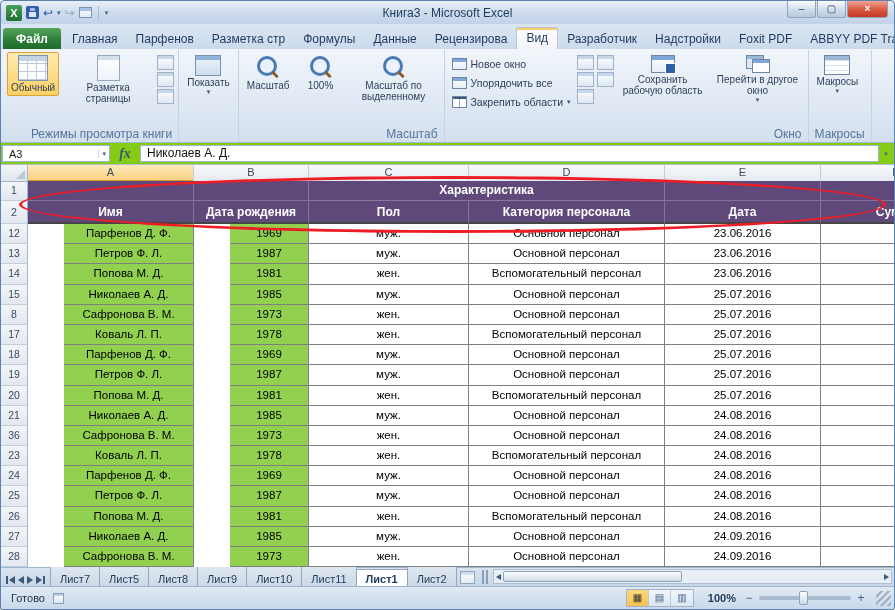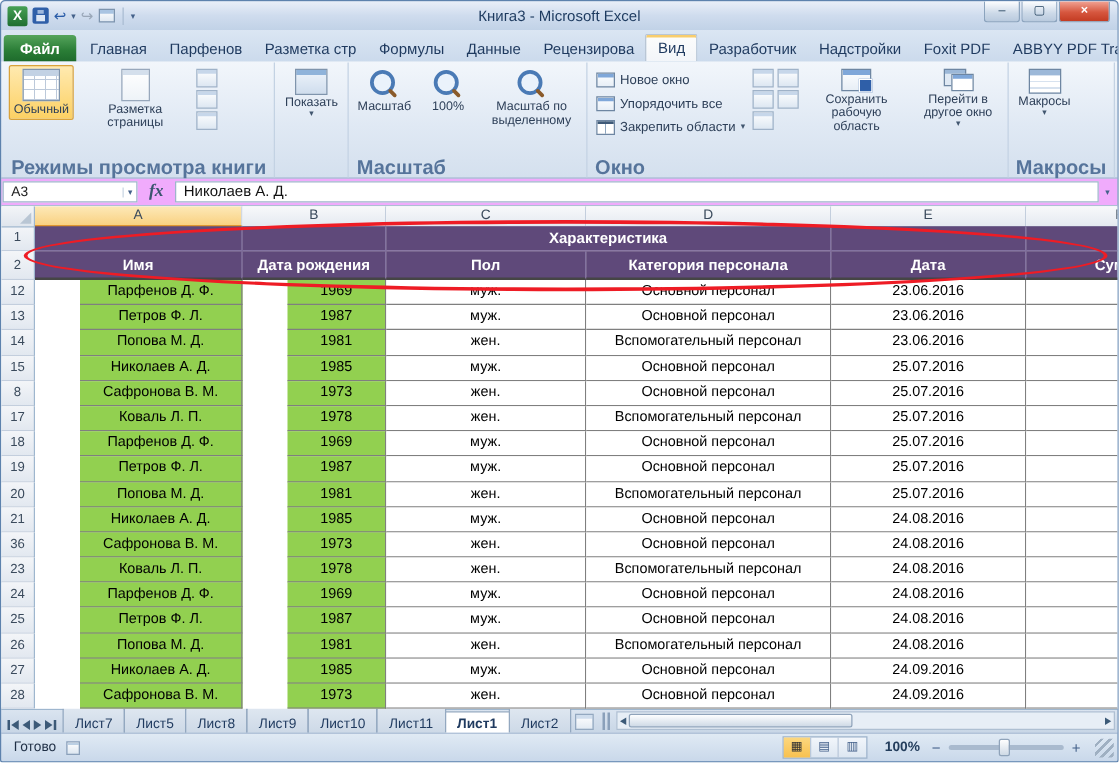--- a/index.html
+++ b/index.html
@@ -38,21 +38,21 @@
     border-radius:2px 2px 0 0;box-shadow:inset 0 2px 0 #f8cd6d;padding:3px 9px 4px;}
   .trright{margin-left:auto;display:flex;align-items:center;gap:3px;padding:0 6px 3px 0;}
   .helpbtn{width:15px;height:15px;border-radius:50%;background:linear-gradient(#6fa7dd,#2f6cb3);
     color:#fff;font-size:10px;font-weight:bold;text-align:center;line-height:15px;}
 
   
   .ribbon{height:94px;flex:0 0 94px;display:flex;background:linear-gradient(#f2f6fb,#e0e9f4 55%,#d4e0ee);
     border-bottom:1px solid #a3b8d0;padding:1px 2px 0;}
   .rgroup{display:flex;flex-direction:column;border-right:1px solid #c3d2e3;padding:2px 4px 0;}
   .gbody{flex:1;display:flex;align-items:flex-start;gap:3px;}
-  .glabel{height:14px;font-size:16px;line-height:13px;color:#56749b;text-align:left;white-space:nowrap;padding:0 2px;font-weight:bold;}
+  .glabel{height:14px;font-size:12px;line-height:13px;color:#56749b;text-align:right;white-space:nowrap;padding:0 2px;}
   .bigbtn{display:flex;flex-direction:column;align-items:center;gap:1px;padding:2px 3px;min-width:48px;max-width:92px;border-radius:2px;border:1px solid transparent;}
   .bigbtn.selected{background:linear-gradient(#ffeab0,#fcd063);border:1px solid #d9a23a;}
   .blabel{font-size:10px;line-height:11px;color:#2d3f58;text-align:center;white-space:normal;}
   .caret{font-size:7px;color:#41566f;line-height:6px;}
   .ministack{display:flex;flex-direction:column;gap:2px;padding-top:3px;}
   .mini{width:17px;height:15px;border:1px solid #9fb2c8;background:linear-gradient(#ffffff,#dde7f2);
     box-shadow:inset 0 3px 0 #c7d7ea;}
   .menucol{display:flex;flex-direction:column;padding-top:2px;}
   .menuitem{display:flex;align-items:center;gap:4px;font-size:10.5px;color:#2d3f58;height:19px;padding:0 3px;white-space:nowrap;text-align:right;}
   .ic-sheetgrid{width:30px;height:26px;border:1px solid #7f94ac;background:
@@ -71,21 +71,21 @@
     linear-gradient(to right,rgba(0,0,0,0) 0 6px,#8ea6bf 6px 7px,rgba(0,0,0,0) 7px),#fff;}
   .ic-savews{width:24px;height:18px;border:1px solid #6e86a2;background:linear-gradient(#fdfeff,#e7eef6);box-shadow:inset 0 4px 0 #7fa7d9;position:relative;}
   .ic-savews::after{content:"";position:absolute;right:-2px;bottom:-2px;width:9px;height:9px;background:#2f5fa8;border:1px solid #fff;}
   .ic-switch{width:24px;height:18px;position:relative;}
   .ic-switch::before{content:"";position:absolute;left:0;top:0;width:16px;height:12px;border:1px solid #6e86a2;background:#dfe9f4;box-shadow:inset 0 3px 0 #9cb8d8;}
   .ic-switch::after{content:"";position:absolute;right:0;bottom:0;width:16px;height:12px;border:1px solid #6e86a2;background:#fff;box-shadow:inset 0 3px 0 #7fa7d9;}
   .ic-macros{width:26px;height:20px;border:1px solid #6e86a2;background:
     repeating-linear-gradient(to bottom,#ffffff 0 4px,#d7e2ef 4px 5px);box-shadow:inset 0 4px 0 #9cb8d8;}
 
   
-  .fbar{height:33px;flex:0 0 21px;display:flex;align-items:center;background:#f0abfc;border-bottom:1px solid #aebfd4;padding:2px 1px;}
+  .fbar{height:33px;flex:0 0 21px;display:flex;align-items:center;background:#84cc16;border-bottom:1px solid #aebfd4;padding:2px 1px;}
   .namebox{width:108px;height:17px;background:#fff;border:1px solid #9fb4cc;display:flex;align-items:center;font-size:11px;color:#222;padding-left:6px;}
   .nb-arrow{margin-left:auto;font-size:7px;color:#44618a;padding:0 3px;border-left:1px solid #c9d6e4;}
   .fx{width:30px;text-align:center;font-family:"Liberation Serif",serif;font-style:italic;font-weight:bold;font-size:14px;color:#3a556e;}
   .fval{flex:1;height:17px;background:#fff;border:1px solid #9fb4cc;font-size:12px;color:#111;padding:0 6px;line-height:15px;white-space:nowrap;overflow:hidden;}
   .fexp{width:14px;text-align:center;font-size:7px;color:#44618a;}
 
   
   :root{--cols:27px 166px 115px 160px 196px 156px 150px;--purple:#5f497a;--green:#92d050;--red:#ee1c25;}
   .sheet{flex:1;background:#fff;position:relative;overflow:hidden;}
   .grow{display:grid;grid-template-columns:var(--cols);}

